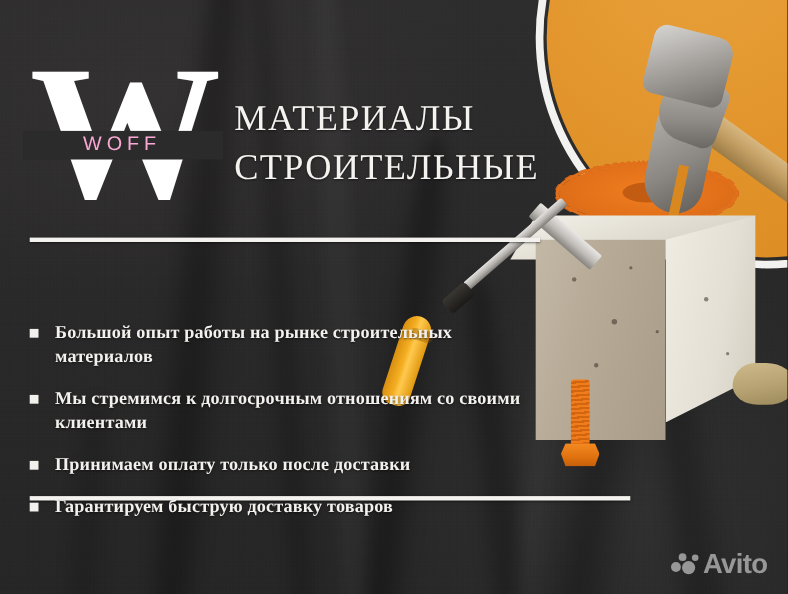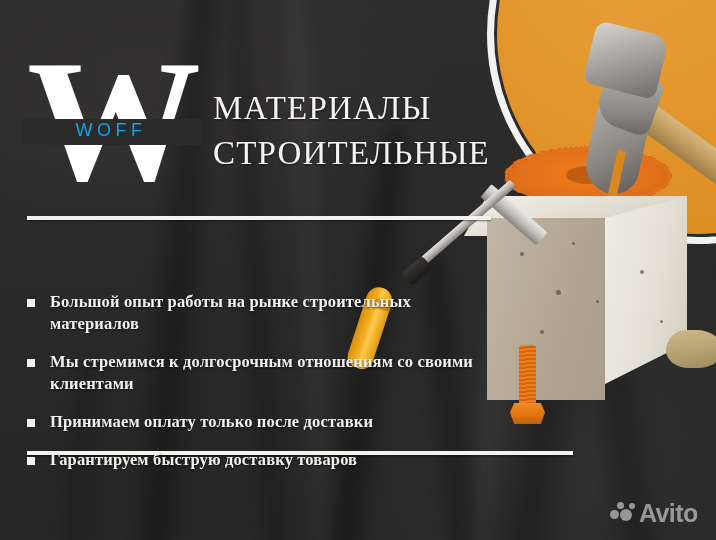--- a/index.html
+++ b/index.html
@@ -249,21 +249,21 @@
     position: absolute;
     left: -6px; top: 61px;
     width: 182px; height: 26px;
     background: #2b2b2b;
   }
   .logo-text {
     position: absolute;
     left: 0; top: 62px;
     width: 168px;
     text-align: center;
-    color: #0ea5e9;
+    color: #f9a8d4;
     font-family: "Liberation Sans", sans-serif;
     font-size: 18px;
     font-weight: 400;
     letter-spacing: 4.5px;
   }
 
   
   .title {
     position: absolute;
     left: 213px; top: 86px;
@@ -315,21 +315,21 @@
     line-height: 22px;
     letter-spacing: .15px;
     text-shadow: 0 1px 2px rgba(0,0,0,.6);
   }
 
   
   .avito {
     position: absolute;
     left: 610px; top: 501px;
     display: flex;
-    align-items: flex-start;
+    align-items: center;
     opacity: .62;
   }
   .avito-mark {
     position: relative;
     width: 26px; height: 22px;
     margin-right: 3px;
   }
   .avito-mark i {
     position: absolute;
     border-radius: 50%;

